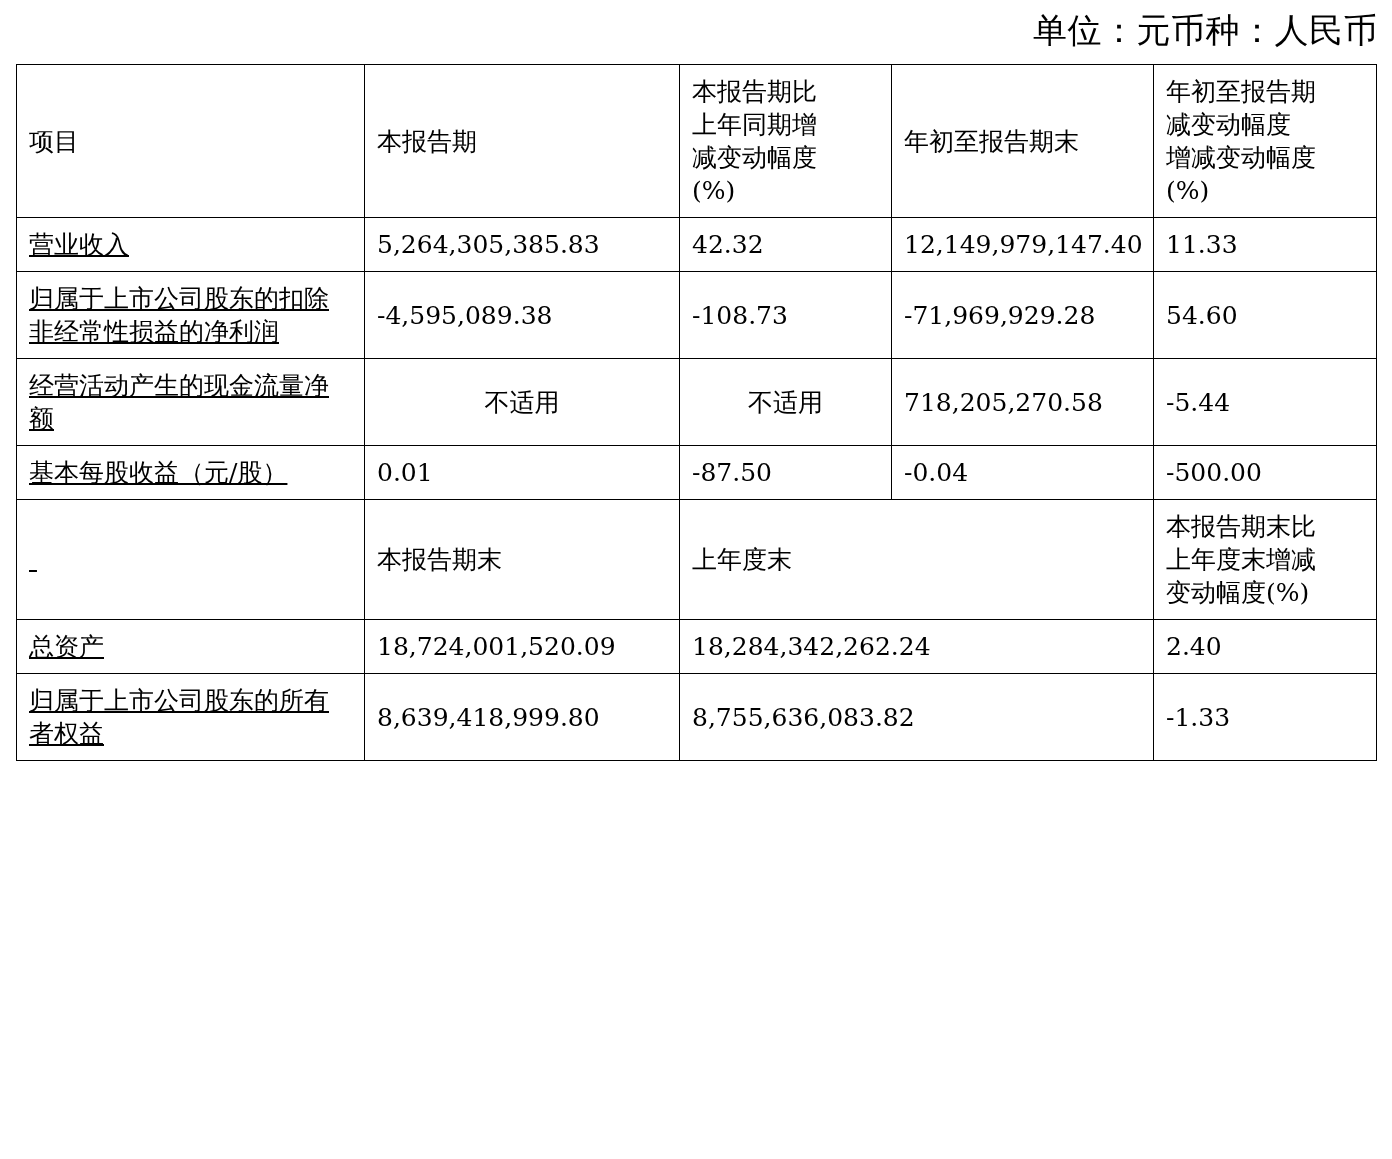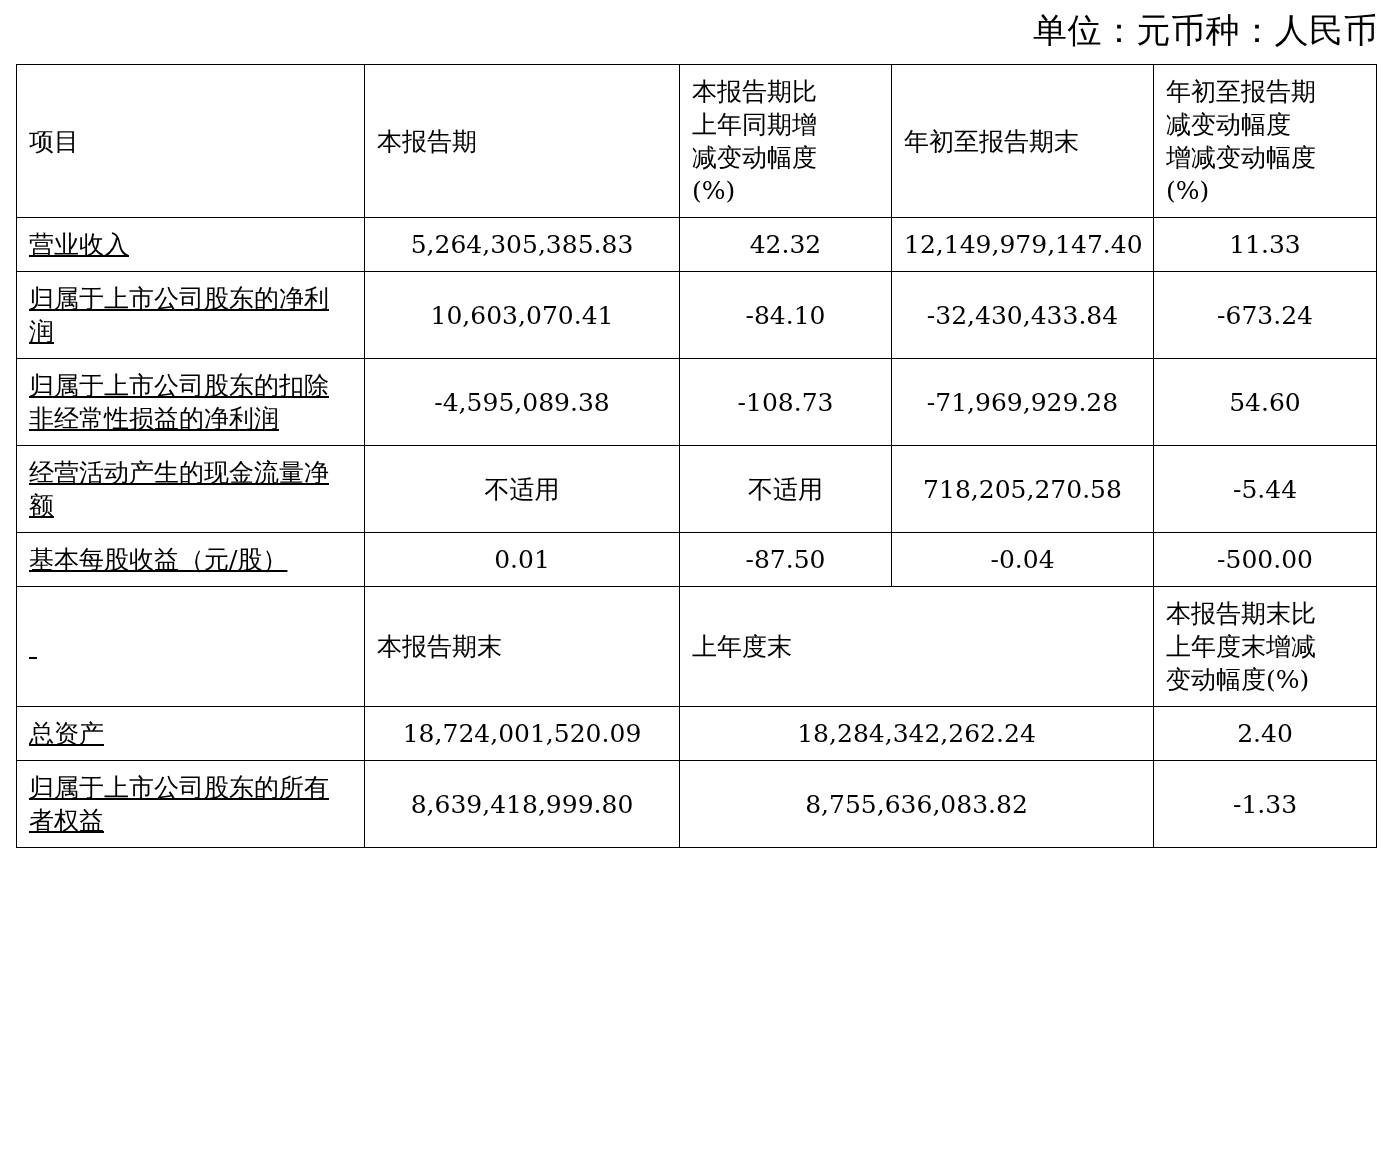--- a/index.html
+++ b/index.html
@@ -46,21 +46,21 @@
 
   .hdr {
     text-align: left;
     vertical-align: middle;
   }
   .lbl {
     text-align: left;
     text-decoration: underline;
   }
   .num {
-    text-align: center;
+    text-align: left;
     white-space: nowrap;
   }
   .ctr {
     text-align: center;
     margin-top: 16px;
   }
   .thickgap td {
     border-top: 3px solid #000;
   }
   .wrapnum {
@@ -102,27 +102,20 @@
       </tr>
 
       <tr>
         <td class="lbl">营业收入</td>
         <td class="num">5,264,305,385.83</td>
         <td class="num">42.32</td>
         <td class="wrapnum">12,149,979,147.40</td>
         <td class="num">11.33</td>
       </tr>
 
-      <tr>
-        <td class="lbl">归属于上市公司股东的净利润</td>
-        <td class="num">10,603,070.41</td>
-        <td class="num">-84.10</td>
-        <td class="num">-32,430,433.84</td>
-        <td class="num">-673.24</td>
-      </tr>
 
       <tr>
         <td class="lbl">归属于上市公司股东的扣除非经常性损益的净利润</td>
         <td class="num">-4,595,089.38</td>
         <td class="num">-108.73</td>
         <td class="num">-71,969,929.28</td>
         <td class="num">54.60</td>
       </tr>
 
       <tr class="thickgap">

